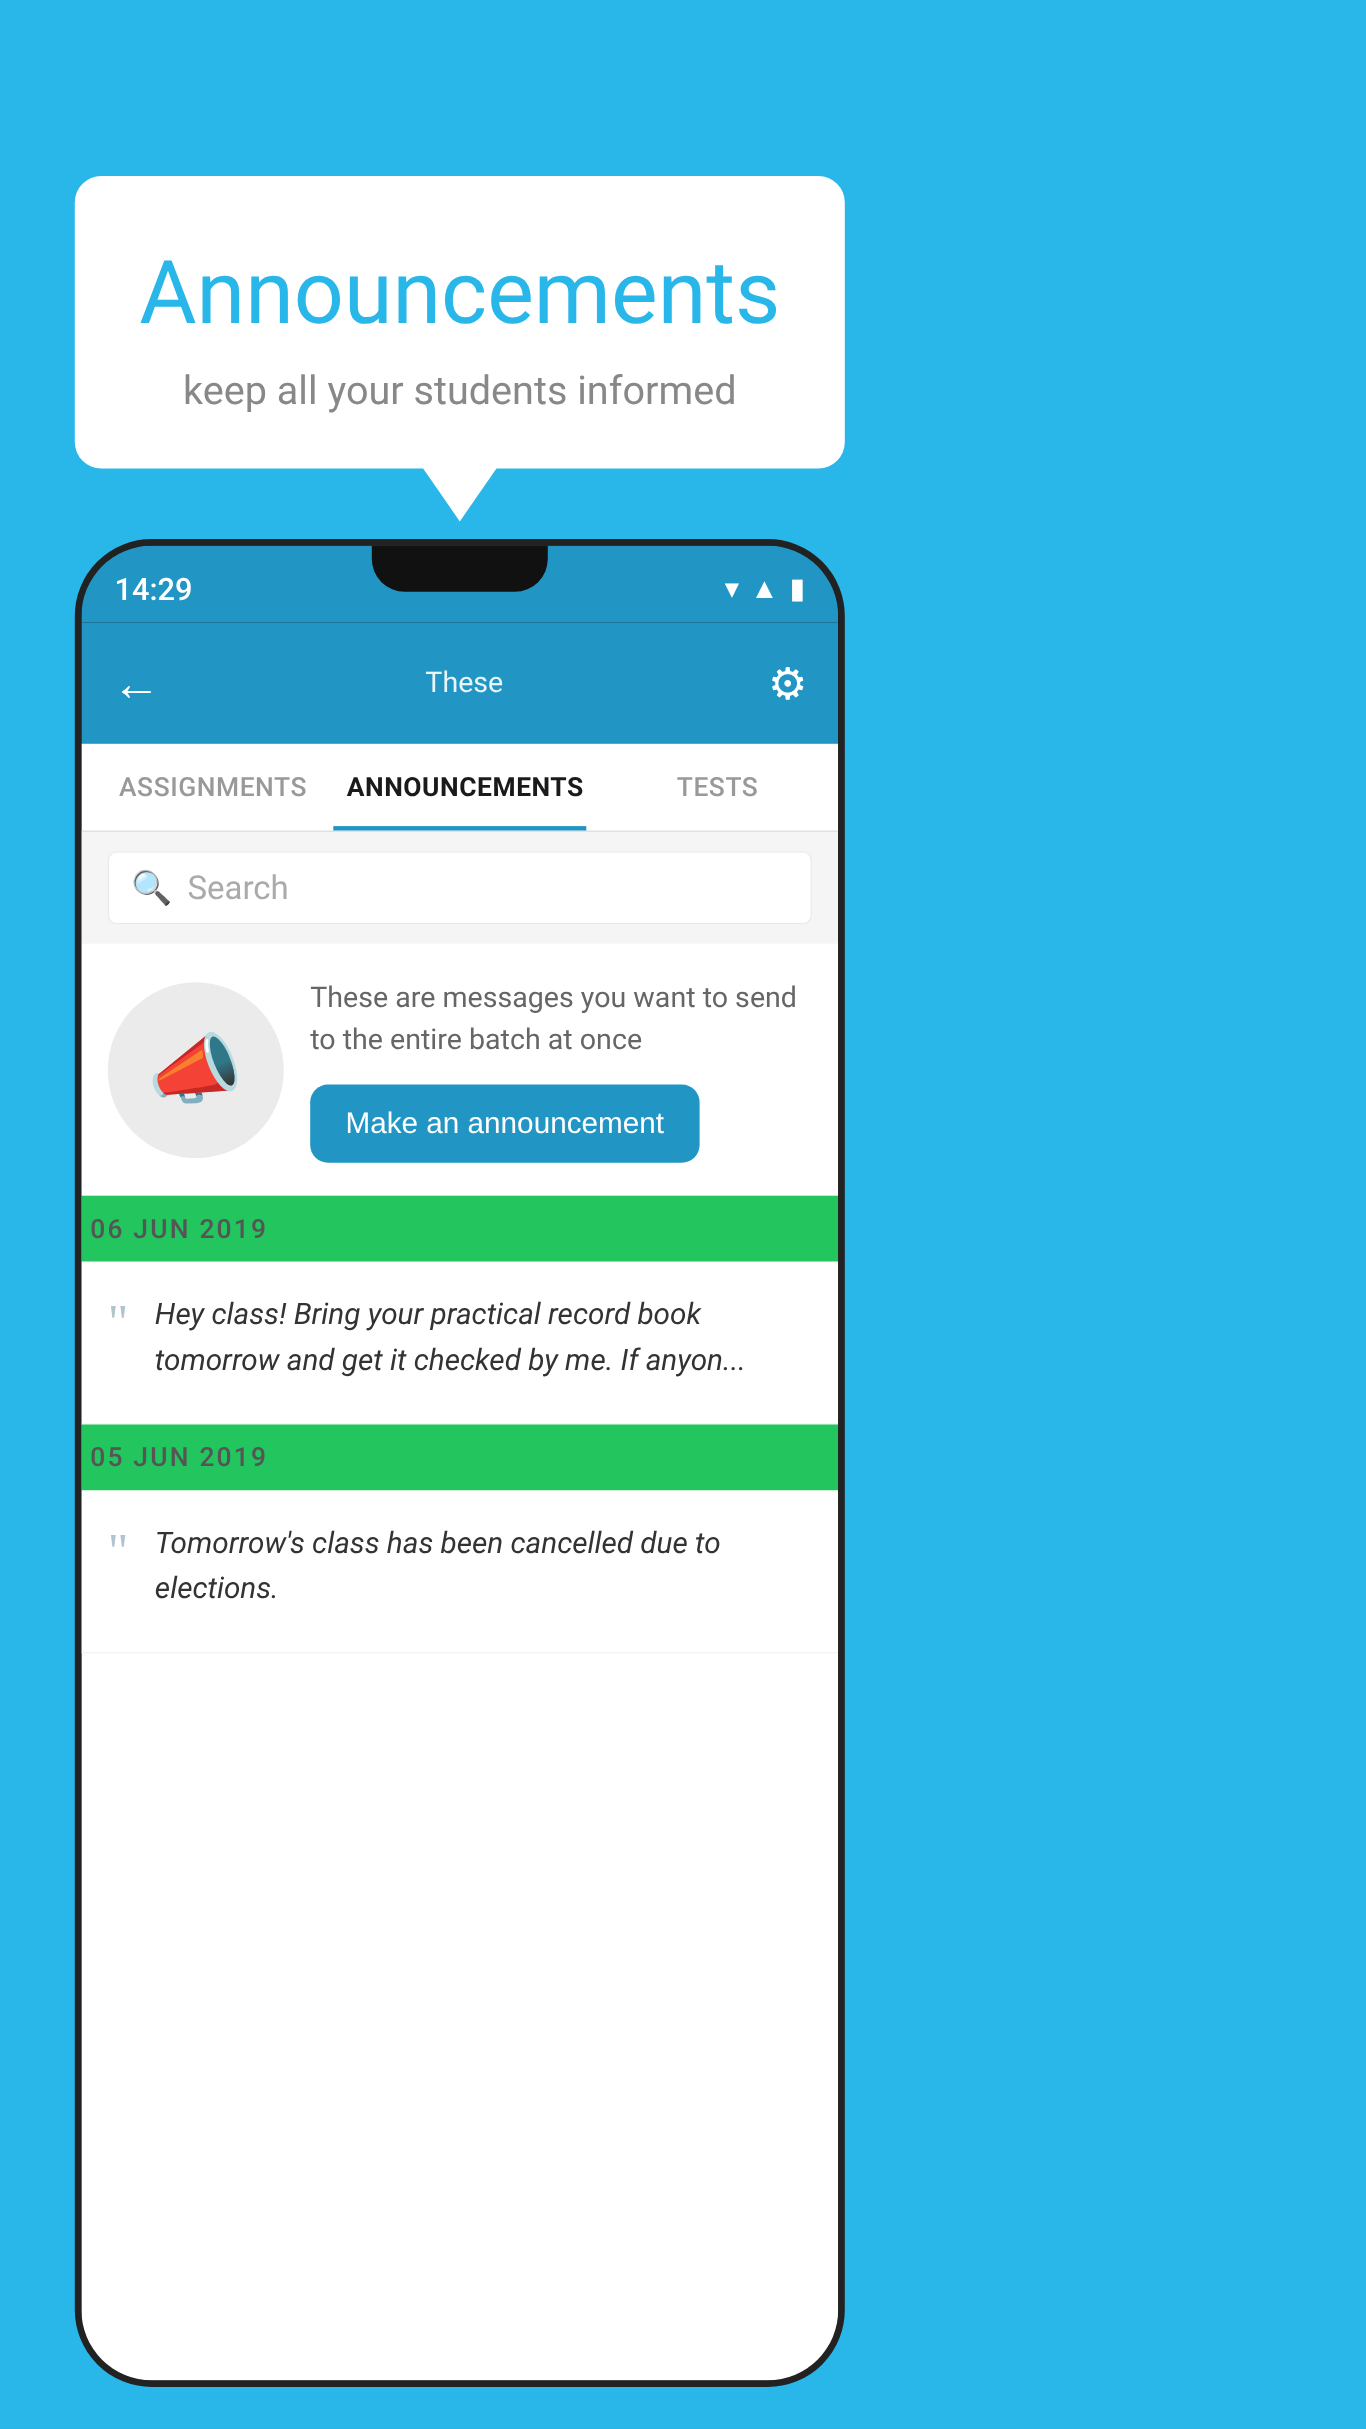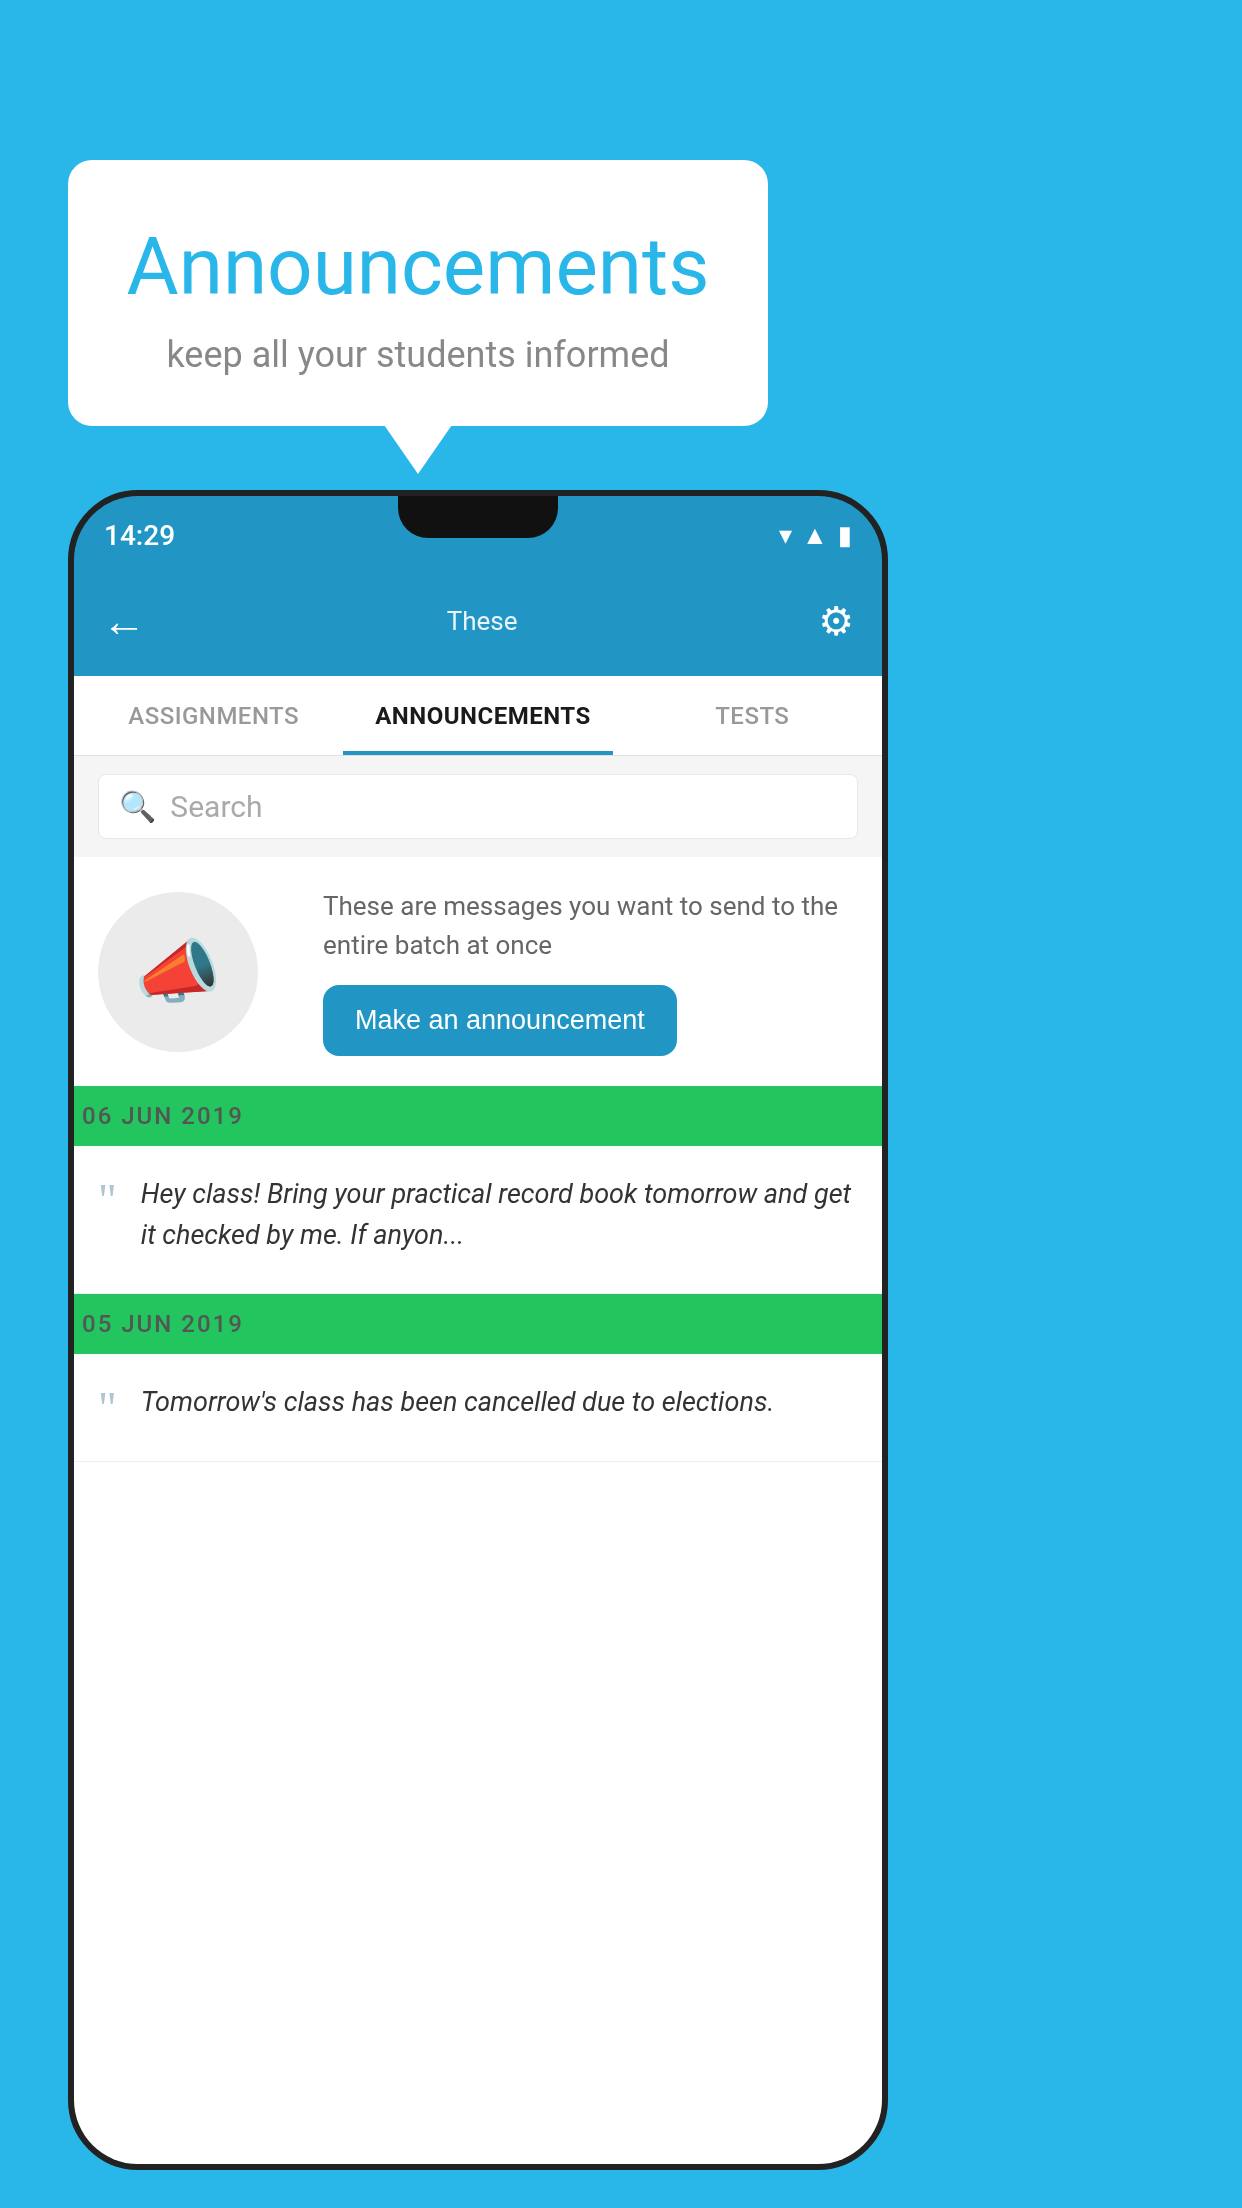--- a/index.html
+++ b/index.html
@@ -48,21 +48,21 @@
       font-size: 36px;
       color: #888;
       font-weight: 400;
     }
 
     
     .phone-frame {
       position: absolute;
       top: 490px;
       left: 68px;
-      width: 820px;
+      width: 700px;
       height: 1680px;
       background: #111;
       border-radius: 70px;
       overflow: hidden;
       border: 6px solid #222;
     }
 
     
     .phone-notch {
       position: absolute;
@@ -240,21 +240,20 @@
       flex-shrink: 0;
     }
 
     .megaphone-icon {
       font-size: 70px;
       color: #5c7a8a;
     }
 
     .intro-right {
       flex: 1;
-      margin-left: 41px;
     }
 
     .intro-text {
       font-size: 26px;
       color: #666;
       line-height: 1.5;
       margin-bottom: 20px;
     }
 
     .make-announcement-btn {

